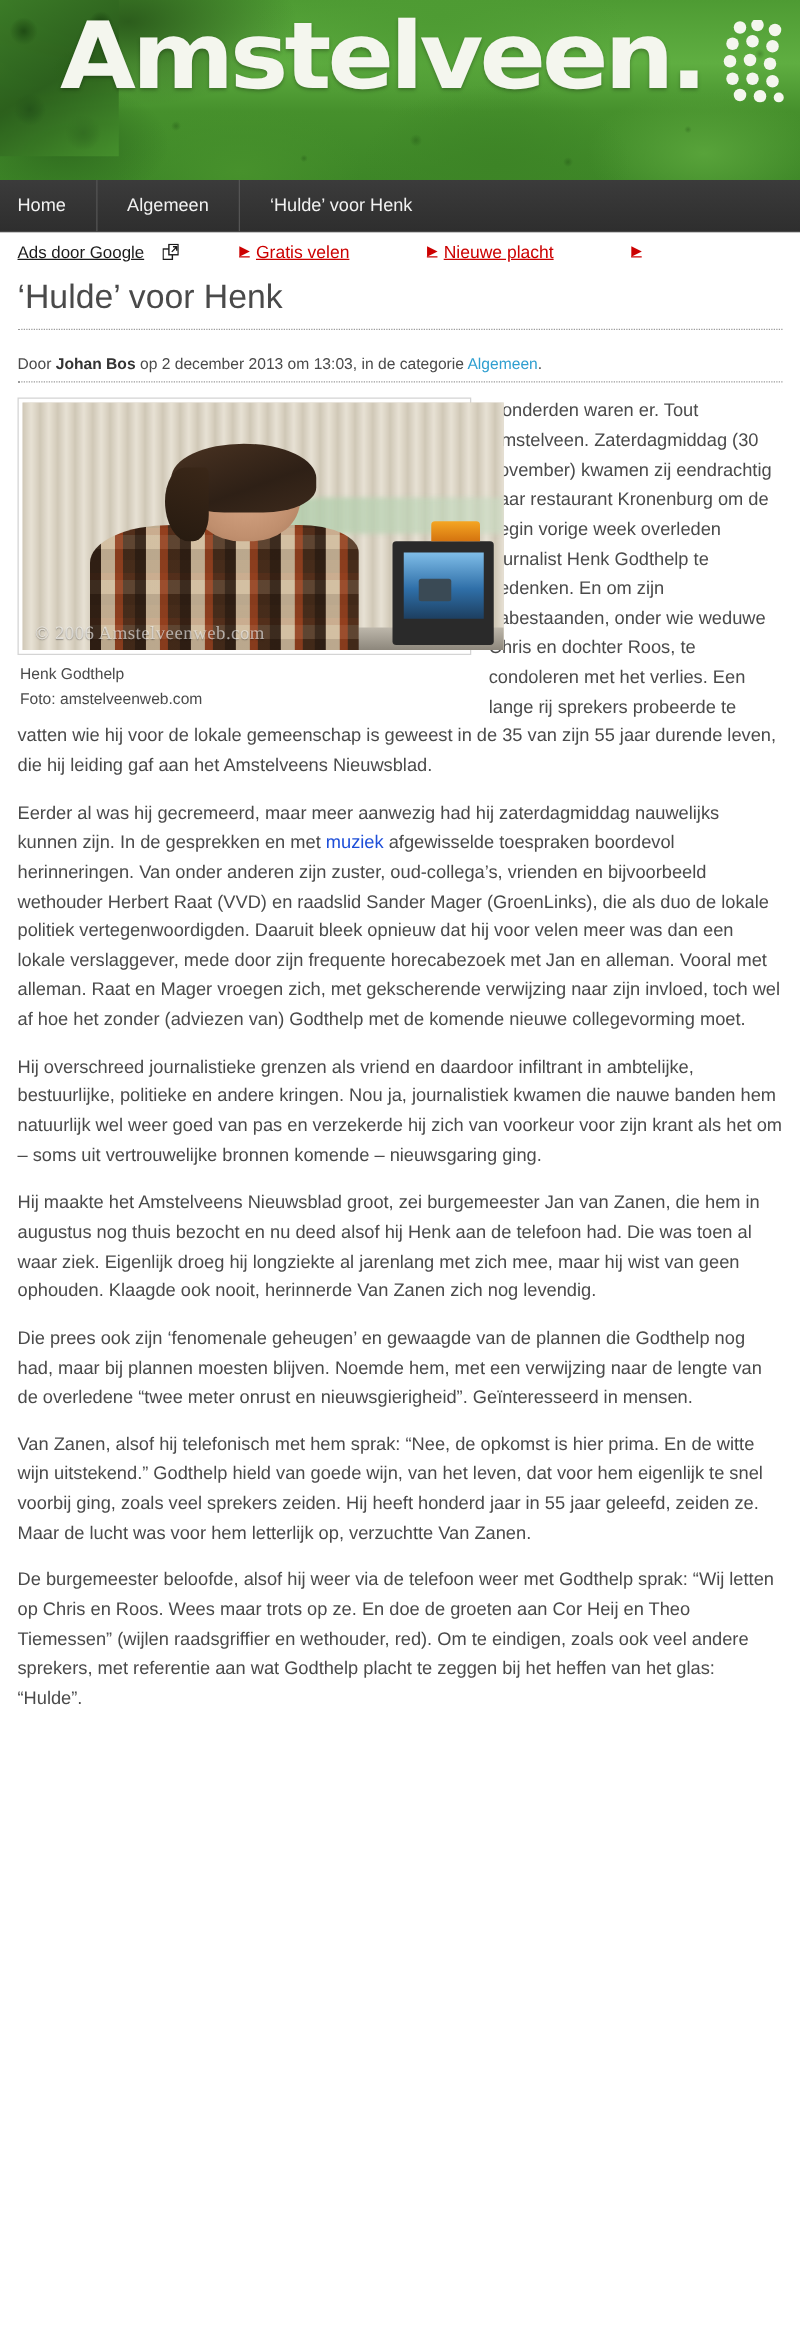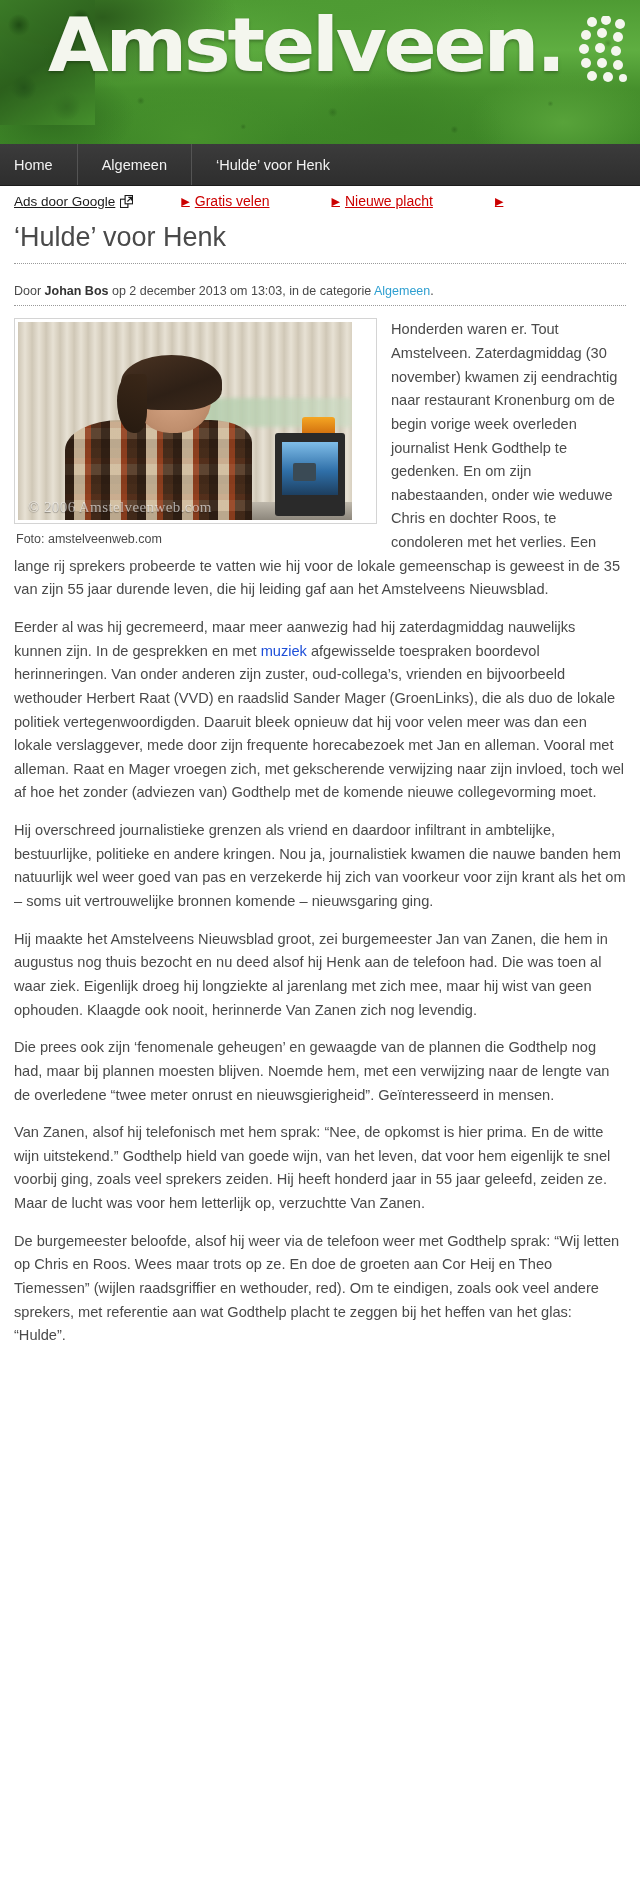--- a/index.html
+++ b/index.html
@@ -99,21 +99,21 @@
     align-items: center;
     height: 30px;
     padding: 0 0 0 14px;
     background: #ffffff;
     overflow: hidden;
     white-space: nowrap;
   }
   .ads-by {
     display: inline-flex;
     align-items: center;
-    gap: 5px;
+    gap: 15px;
     color: #1a1a1a;
     font-size: 13.5px;
     text-decoration: underline;
     cursor: pointer;
   }
   .ext-icon { display: inline-block; width: 13px; height: 13px; }
   .ad-link {
     display: inline-flex;
     align-items: center;
     gap: 5px;
@@ -164,21 +164,21 @@
     width: 363px;
     margin: 0 14px 4px 0;
   }
   .figure-frame {
     border: 1px solid #d4d4d4;
     background: #fff;
     padding: 3px;
   }
   .photo {
     position: relative;
-    width: 334px;
+    width: 385px;
     height: 198px;
     overflow: hidden;
     background: #d9d2c4;
   }
   .blinds {
     position: absolute; inset: 0;
     background:
       linear-gradient(90deg,
         #cfc7b6 0px, #e7e1d4 7px, #d5cdbc 13px, #cfc7b6 14px,
         #e7e1d4 21px, #d5cdbc 27px, #cfc7b6 28px) repeat-x;
@@ -400,20 +400,21 @@
           <div class="person">
             <div class="shirt"></div>
             <div class="head"></div>
             <div class="hair"></div>
             <div class="hair2"></div>
           </div>
           <div class="watermark">© 2006 Amstelveenweb.com</div>
         </div>
       </div>
       <figcaption class="caption">
+        <span class="caption-line">Henk Godthelp</span>
         <span class="caption-line">Foto: amstelveenweb.com</span>
       </figcaption>
     </figure>
 
     <div class="body-text">
       <p>
         <span>Honderden waren er. Tout Amstelveen. Zaterdagmiddag (30 november) kwamen zij eendrachtig naar restaurant Kronenburg om de begin vorige week overleden journalist Henk Godthelp te gedenken. En om zijn nabestaanden, onder wie weduwe Chris en dochter Roos, te condoleren met het verlies. Een lange rij sprekers probeerde te vatten wie hij voor de lokale gemeenschap is geweest in de 35 van zijn 55 jaar durende leven, die hij leiding gaf aan het Amstelveens Nieuwsblad.</span>
       </p>
       <p>
         <span>Eerder al was hij gecremeerd, maar meer aanwezig had hij zaterdagmiddag nauwelijks kunnen zijn. In de gesprekken en met </span><a>muziek</a><span> afgewisselde toespraken boordevol herinneringen. Van onder anderen zijn zuster, oud-collega’s, vrienden en bijvoorbeeld wethouder Herbert Raat (VVD) en raadslid Sander Mager (GroenLinks), die als duo de lokale politiek vertegenwoordigden. Daaruit bleek opnieuw dat hij voor velen meer was dan een lokale verslaggever, mede door zijn frequente horecabezoek met Jan en alleman. Vooral met alleman. Raat en Mager vroegen zich, met gekscherende verwijzing naar zijn invloed, toch wel af hoe het zonder (adviezen van) Godthelp met de komende nieuwe collegevorming moet.</span>

